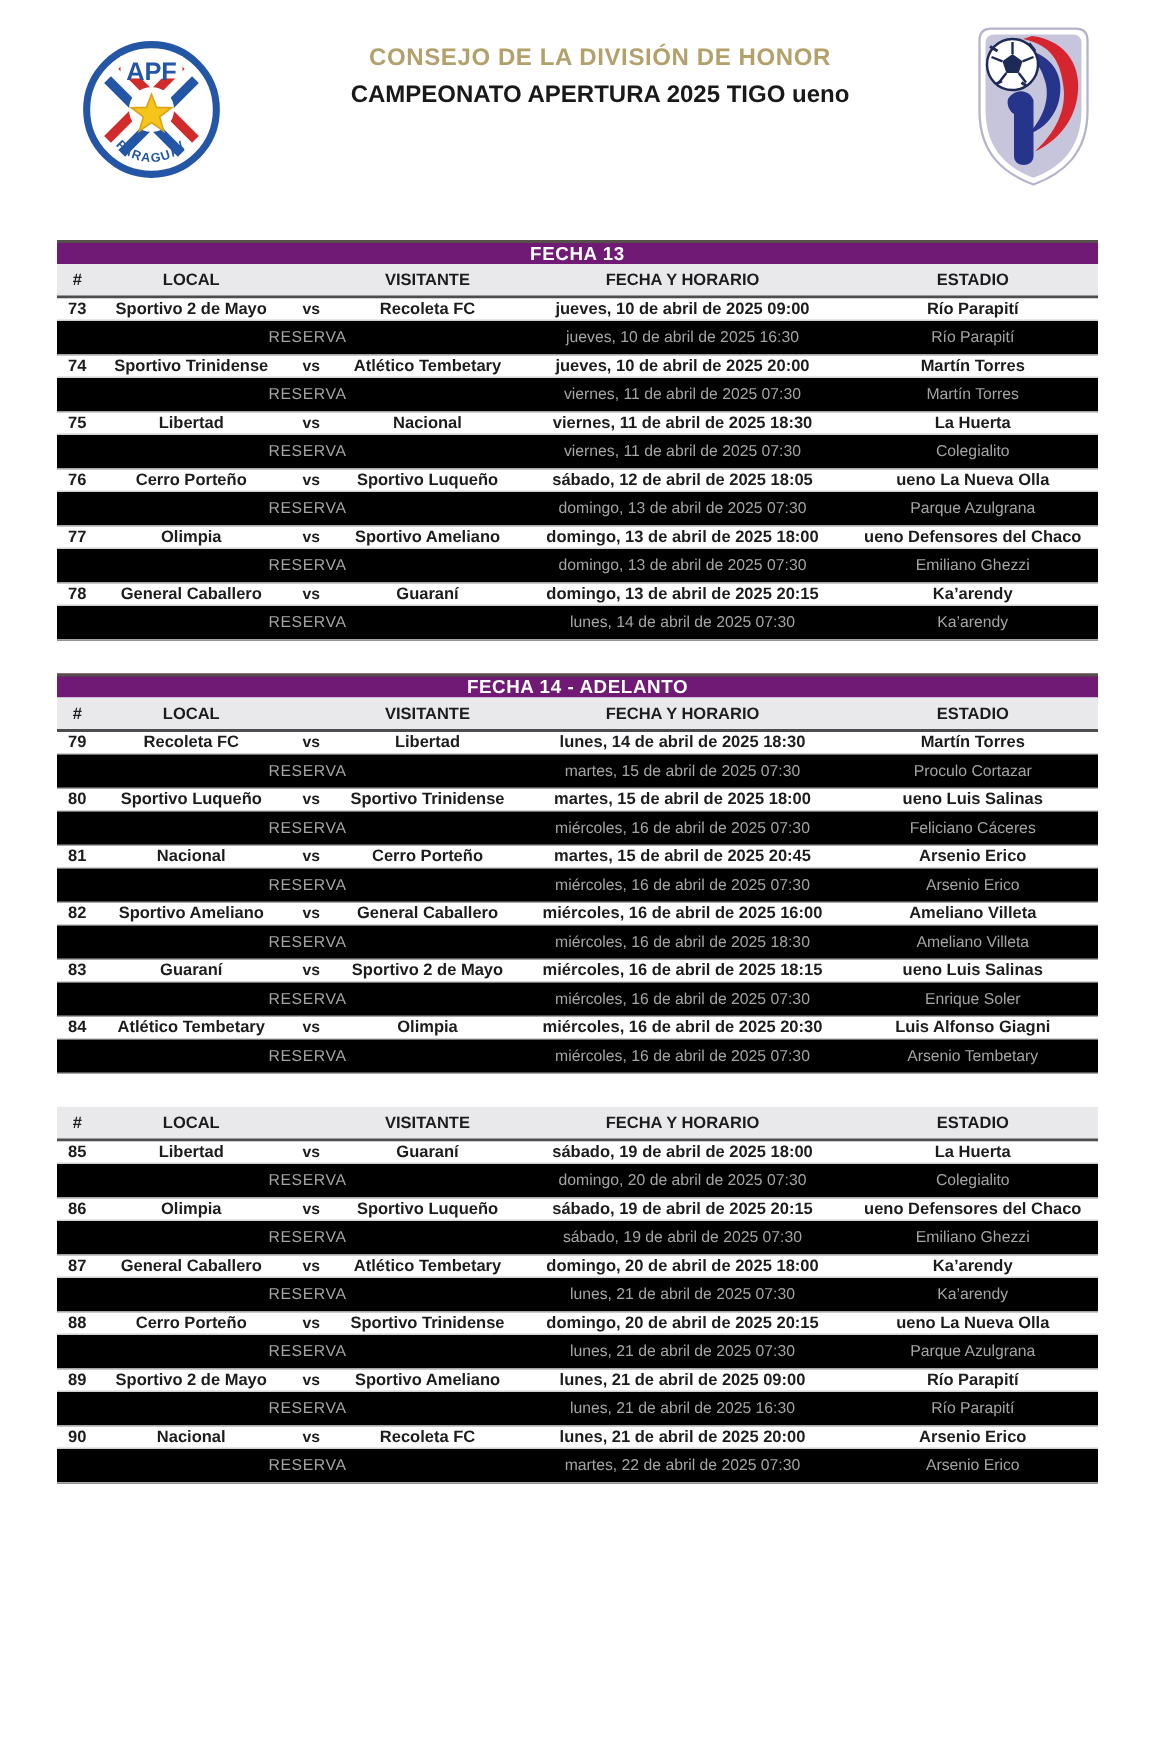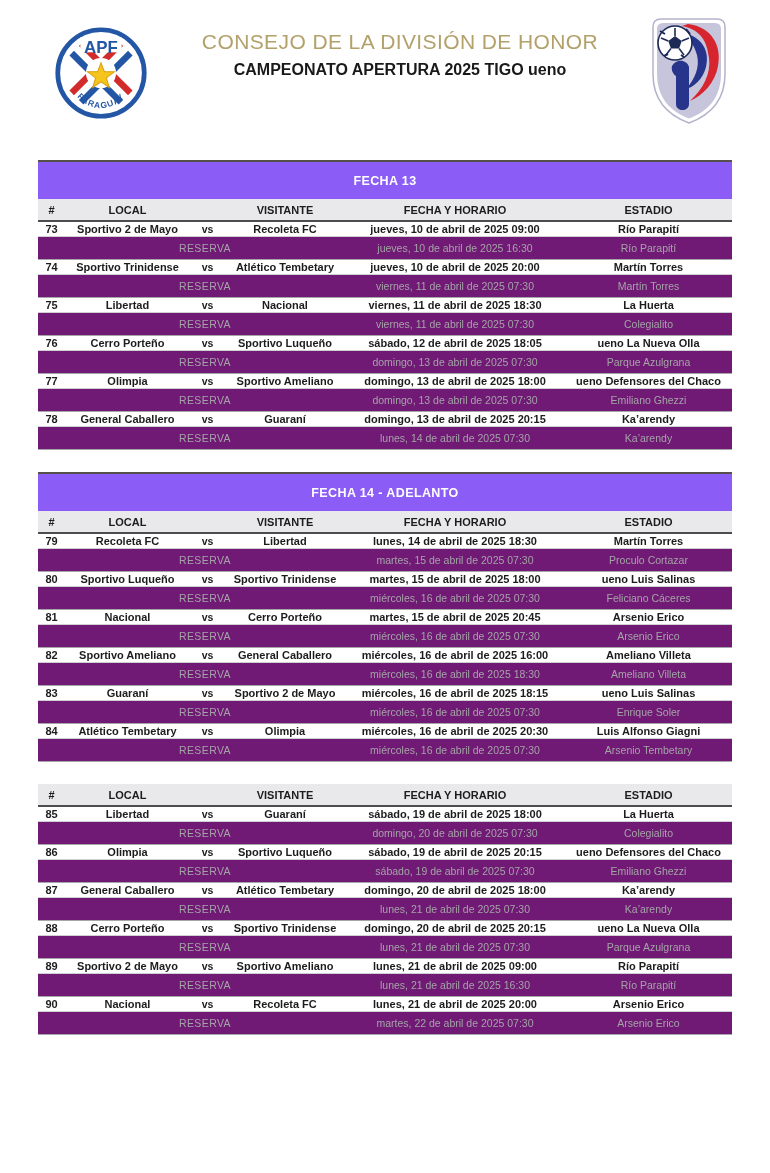--- a/index.html
+++ b/index.html
@@ -7,46 +7,46 @@
   .page {
     position:relative; width:770px; height:1173px; background:#ffffff;
     font-family:"Liberation Sans", sans-serif; overflow:hidden;
   }
 
   
   .doc-header { position:relative; height:160px; }
   .logo-apf { position:absolute; left:54px; top:26px; width:94px; height:94px; }
   .logo-shield { position:absolute; right:38px; top:16px; width:86px; height:110px; }
   .titles { position:absolute; left:170px; right:140px; top:30px; text-align:center; }
-  .main-title { font-size:21px; font-weight:400; color:#b2a16b; letter-spacing:.4px; }
+  .main-title { font-size:16px; font-weight:700; color:#b2a16b; letter-spacing:.4px; }
   .sub-title { font-size:16px; font-weight:700; color:#191919; margin-top:7px; }
   .tribute { font-size:13px; font-style:italic; color:#b3a67e; margin-top:5px; }
   .doc-type { font-size:14px; font-weight:700; color:#191919; margin-top:6px; letter-spacing:.3px; }
 
   
   .sections { margin:0 38px; }
   .section { margin-bottom:22px; }
   .band {
-    height:39px; background:#8b5cf6; border-top:2px solid #55514a;
+    height:16px; background:#701a75; border-top:2px solid #55514a;
     color:#ffffff; font-weight:700; font-size:12.5px; letter-spacing:.4px;
     display:flex; align-items:center; justify-content:center;
   }
   .grid-row { display:grid; grid-template-columns:27px 125px 35px 120px 220px 167px; align-items:center; }
   .cell { text-align:center; white-space:nowrap; overflow:visible; }
   .header-row {
     height:23px; background:#e9e9eb; border-bottom:2px solid #4d4d4f;
     font-size:11px; font-weight:700; color:#1c1c1e;
   }
   .match-row {
     height:15px; background:#ffffff; border-bottom:1px solid #d0d0d2;
     font-size:11px; font-weight:700; color:#1c1c1e;
   }
   .match-row .vs { font-size:10.5px; }
   .reserva-row {
-    height:23px; background:#701a75; border-bottom:1px solid #a6a6a8;
+    height:23px; background:#000000; border-bottom:1px solid #a6a6a8;
     font-size:10.5px; font-weight:400; color:#a4a4a6;
   }
   .reserva-span { grid-column:2 / 5; text-align:center; letter-spacing:.4px; }
 </style>
 </head>
 <body>
 
 <div class="page">
 
   <div class="doc-header">

